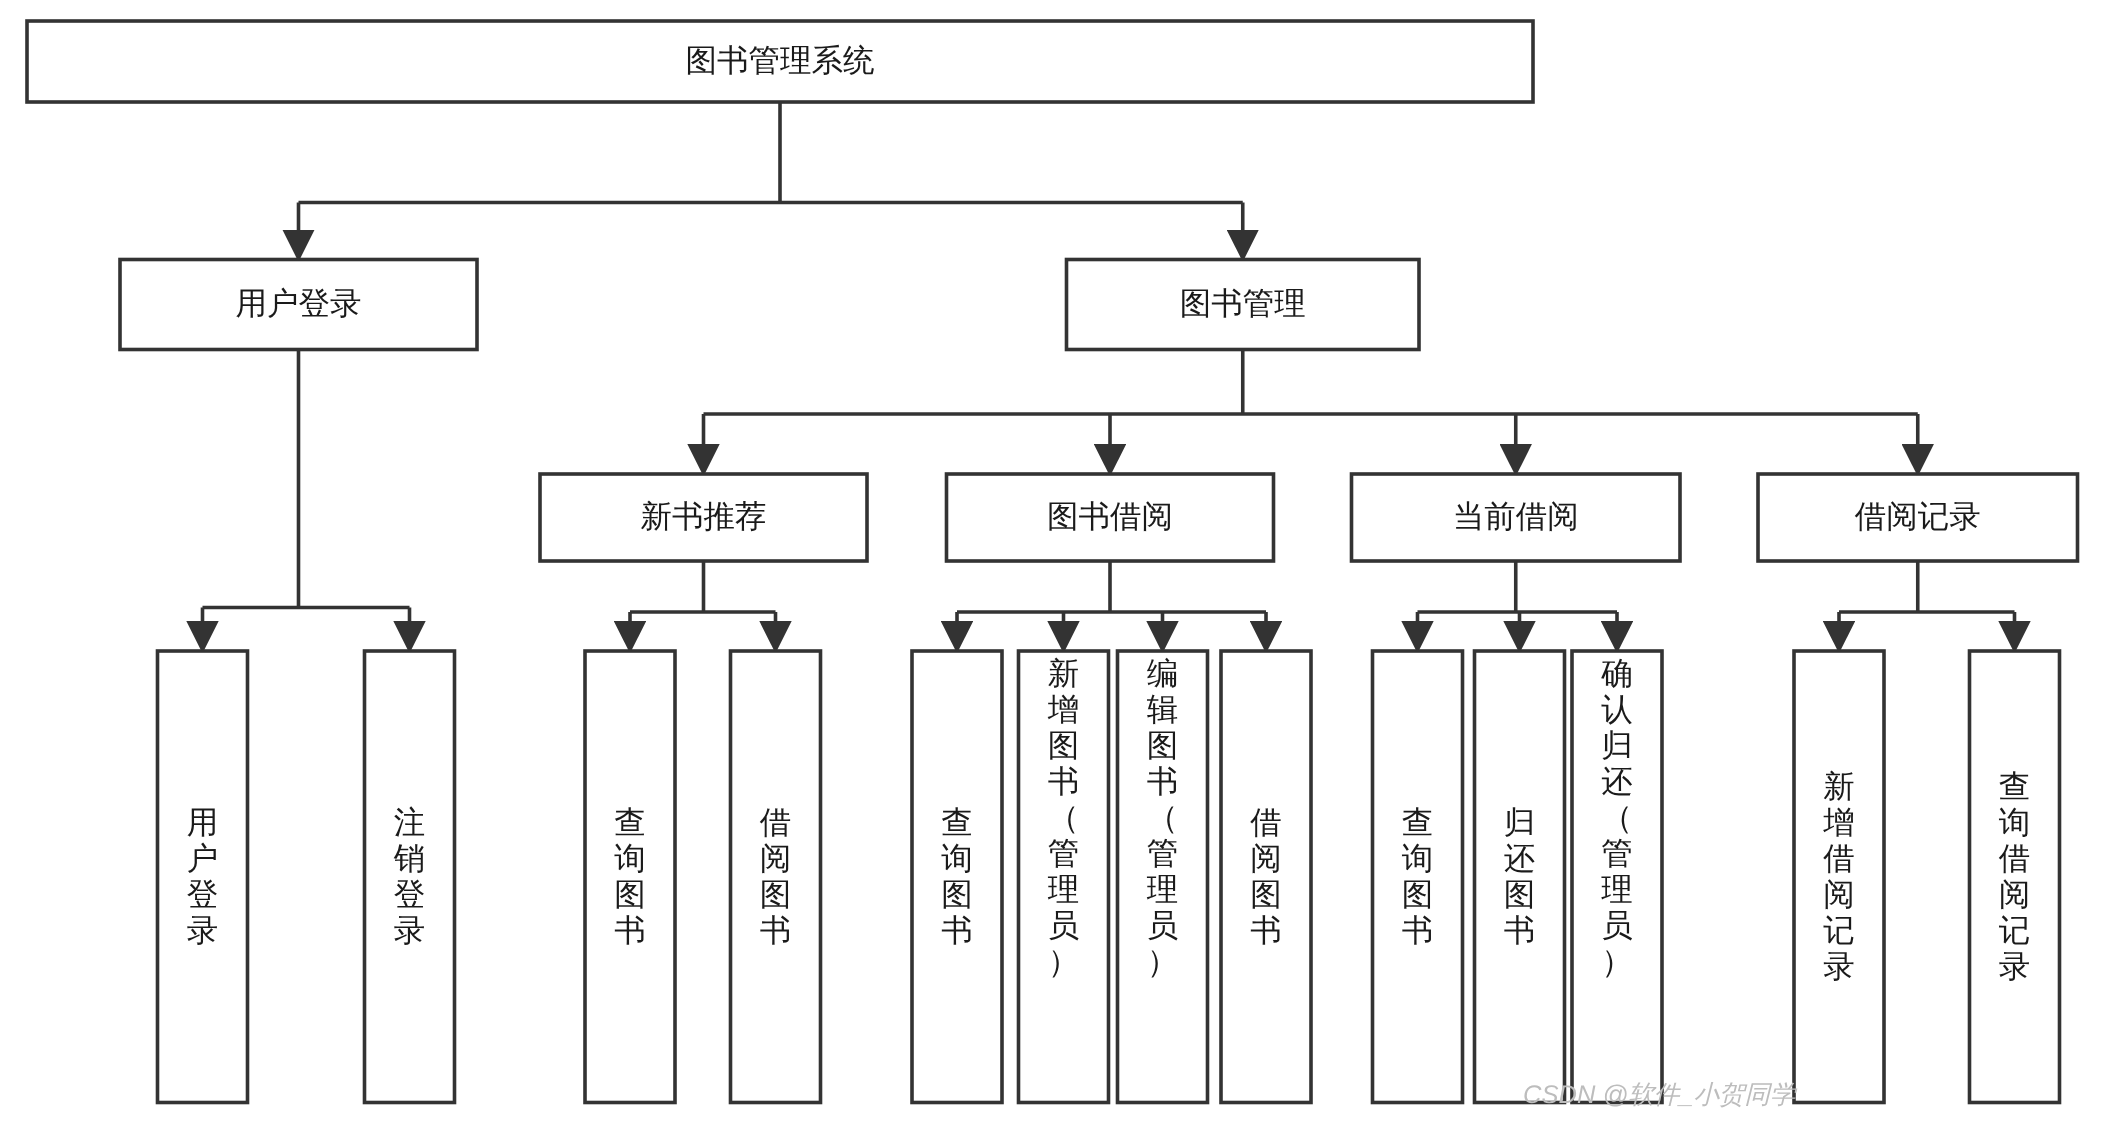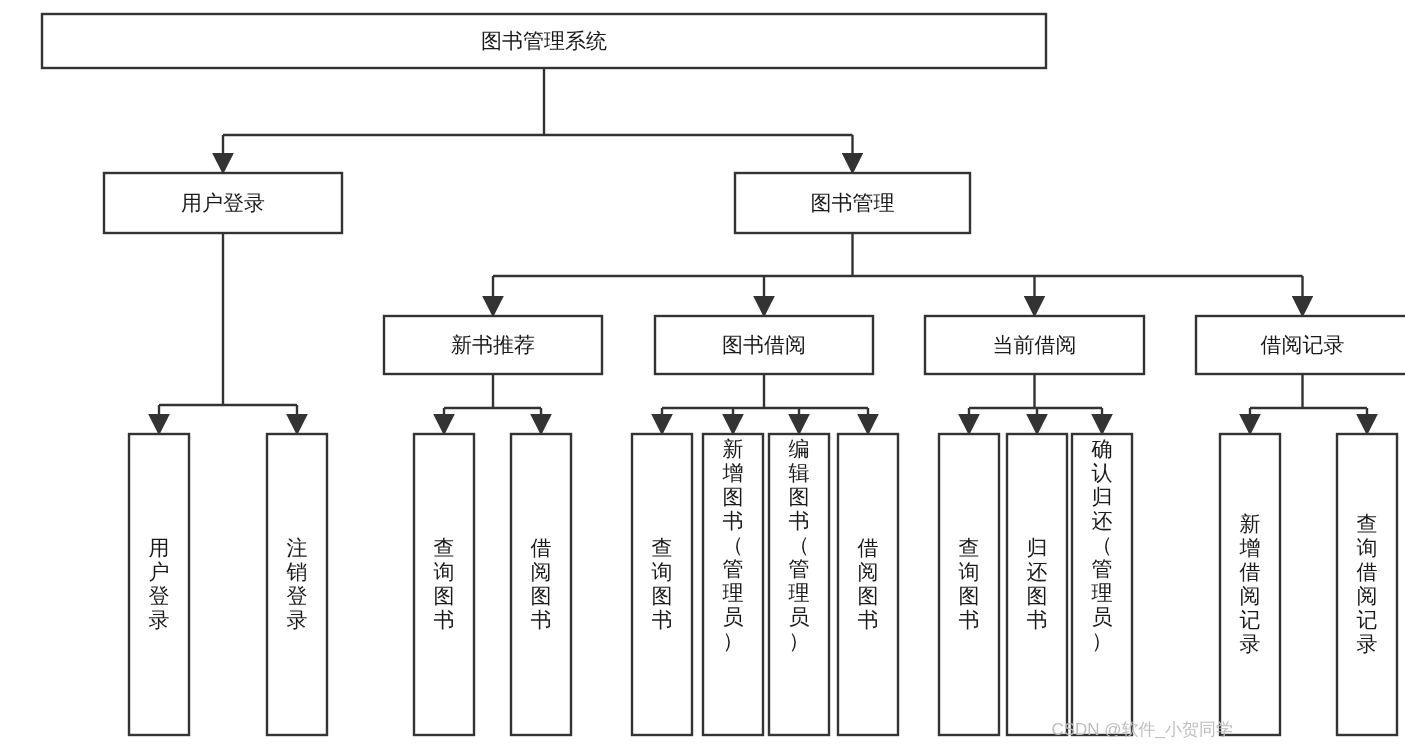--- a/index.html
+++ b/index.html
@@ -11,21 +11,20 @@
     width: 1405px;
     height: 747px;
     font-family: "Liberation Sans", "DejaVu Sans", sans-serif;
     overflow: hidden;
     position: relative;
   }
   #diagram-root {
     position: relative;
     width: 1217px;
     height: 747px;
-    margin-left: 24px;
   }
   svg.tree-canvas {
     position: absolute;
     top: 0;
     left: 0;
     width: 1405px;
     height: 747px;
   }
   .node-box {
     fill: #ffffff;
@@ -49,27 +48,28 @@
     stroke: #333333;
     stroke-width: 2.4;
     fill: none;
   }
   .arrow-head {
     fill: #333333;
     stroke: none;
   }
   .watermark {
     position: absolute;
-    right: 8px;
+    right: 20px;
     bottom: 6px;
     font-family: "Liberation Sans", "DejaVu Sans", sans-serif;
     font-size: 17px;
     color: #bdbdbd;
     white-space: nowrap;
     pointer-events: none;
+    font-style: italic;
   }
 </style>
 </head>
 <body>
 
 <div id="diagram-root">
   <svg class="tree-canvas" viewBox="0 0 1405 747">
     <defs>
       <marker id="arrow" viewBox="0 0 12 12" refX="10" refY="6" markerWidth="9" markerHeight="9" orient="auto-start-reverse">
         <path d="M 0 0 L 12 6 L 0 12 z" class="arrow-head"></path>

